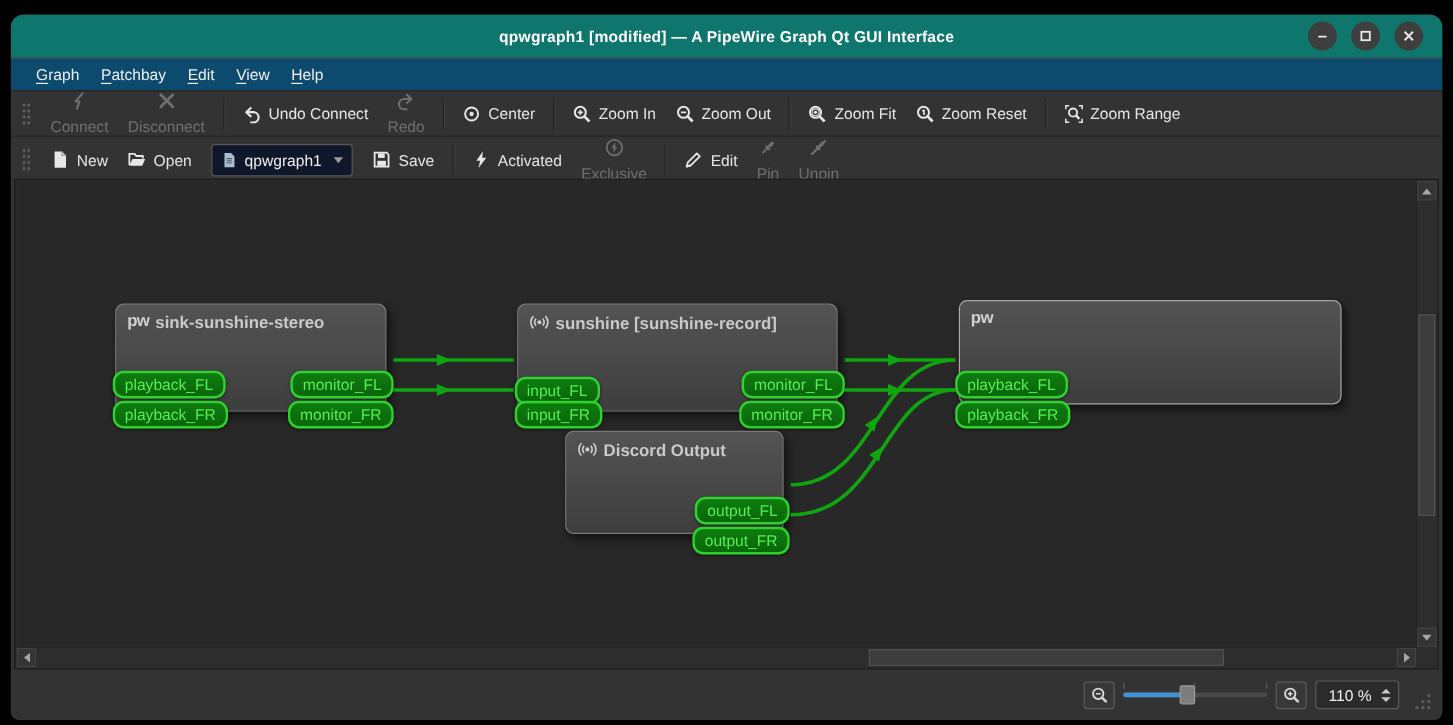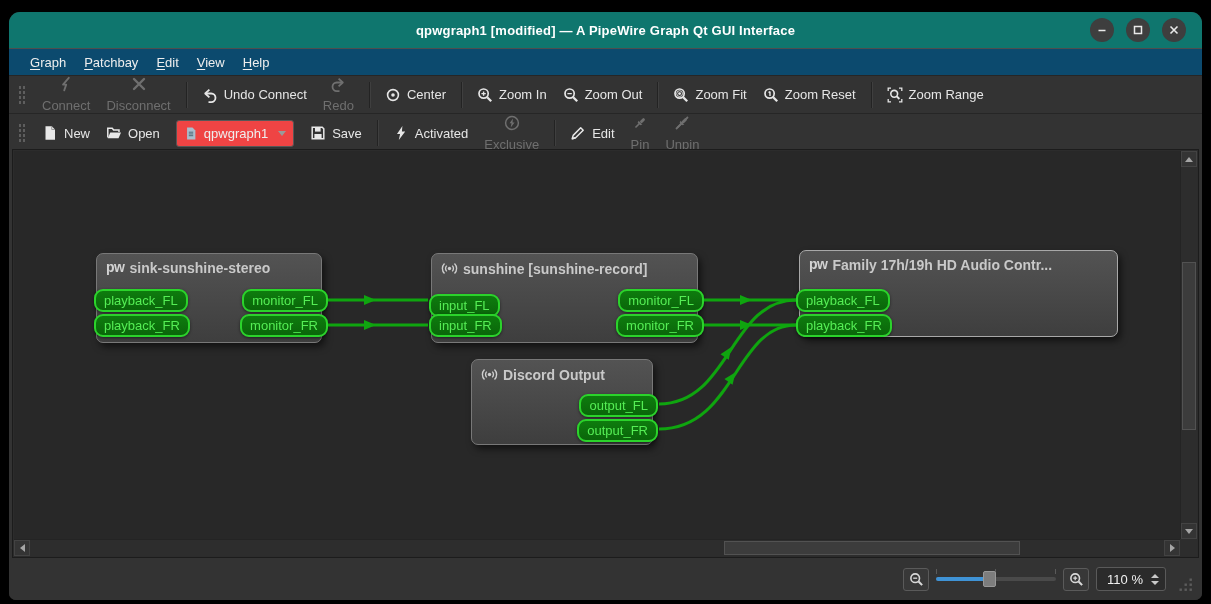--- a/index.html
+++ b/index.html
@@ -18,37 +18,37 @@
   .menu-item u{text-decoration:underline;text-underline-offset:2px;}
   
   .toolbar{height:37px;background:#333333;border-top:1px solid #262626;display:flex;align-items:center;padding-left:4px;}
   .toolbar2{height:38px;}
   .tb-handle{width:7px;height:22px;margin:0 9px 0 5px;
      background-image:radial-gradient(#5e5e5e 1px,transparent 1.2px);background-size:4px 5px;background-position:0 1px;}
   .tbtn{display:flex;align-items:center;gap:6px;color:#e6e6e6;font-size:13px;padding:4px 8px;white-space:nowrap;}
   .tbtn.disabled{color:#6f6f6f;flex-direction:column;}
   .tbtn svg{display:block;flex:none;}
   .tb-sep{width:1px;height:26px;background:#232323;box-shadow:1px 0 0 #3f3f3f;margin:0 7px;flex:none;}
-  .combobox{display:flex;align-items:center;gap:6px;background:#ef4444;border:1px solid #575757;border-radius:3px;
+  .combobox{display:flex;align-items:center;gap:6px;background:#0f172a;border:1px solid #575757;border-radius:3px;
             height:25px;padding:0 7px;margin:0 8px;color:#eeeeee;font-size:13px;}
   .combo-arrow{width:0;height:0;border-left:4px solid transparent;border-right:4px solid transparent;border-top:5px solid #9a9a9a;margin-left:4px;}
   
   .canvas-frame{position:absolute;left:3px;top:137px;width:1187px;height:409px;background:#2c2c2c;border:1px solid #1c1c1c;box-sizing:border-box;}
   .viewport{position:absolute;left:1px;top:1px;right:18px;bottom:18px;background:#282828;overflow:hidden;}
   .wires{position:absolute;left:0;top:0;}
   .wire{stroke:#0fa50f;stroke-width:3;fill:none;}
   .wire-arrow{fill:#0fa50f;stroke:none;}
   .node{position:absolute;background:linear-gradient(#535353,#3e3e3e);border:1px solid #787878;border-radius:7px;
         box-shadow:3px 4px 7px rgba(0,0,0,.55);box-sizing:border-box;}
   .node.selected{border-color:#a8a8a8;}
   .node-header{display:flex;align-items:center;gap:5px;padding:6px 9px 0 9px;color:#c9c9c9;font-weight:bold;font-size:14px;white-space:nowrap;overflow:hidden;}
   .pw-glyph{font-weight:600;font-size:14px;color:#d2d2d2;letter-spacing:-.5px;transform:translateY(-1px);}
   .port{position:absolute;height:19px;line-height:19px;padding:0 8px;border:2px solid #2bd32b;border-radius:9px;
         background:linear-gradient(#0e7c0e,#0a660a);color:#55ee55;font-size:13px;white-space:nowrap;
-        box-shadow:0 1px 3px rgba(0,0,0,.5);}
+        box-shadow:0 1px 3px rgba(0,0,0,.5);margin-top:20px;}
   
   .vscroll{position:absolute;top:1px;right:1px;width:17px;bottom:18px;background:#2d2d2d;border-left:1px solid #242424;box-sizing:border-box;}
   .hscroll{position:absolute;left:1px;bottom:1px;right:18px;height:17px;background:#2d2d2d;border-top:1px solid #242424;box-sizing:border-box;}
   .sb-corner{position:absolute;right:1px;bottom:1px;width:17px;height:17px;background:#2d2d2d;}
   .sb-btn{position:absolute;width:16px;height:16px;display:flex;align-items:center;justify-content:center;background:#343434;border:1px solid #434343;box-sizing:border-box;}
   .tri{width:0;height:0;}
   .tri-up{border-left:4px solid transparent;border-right:4px solid transparent;border-bottom:5px solid #a5a5a5;}
   .tri-down{border-left:4px solid transparent;border-right:4px solid transparent;border-top:5px solid #a5a5a5;}
   .tri-left{border-top:4px solid transparent;border-bottom:4px solid transparent;border-right:5px solid #a5a5a5;}
   .tri-right{border-top:4px solid transparent;border-bottom:4px solid transparent;border-left:5px solid #a5a5a5;}
@@ -289,21 +289,20 @@
         </div>
         <div class="port" style="left:-3px;top:40px;">input_FL</div>
         <div class="port" style="left:-3px;top:60px;">input_FR</div>
         <div class="port" style="right:-7px;top:35px;">monitor_FL</div>
         <div class="port" style="right:-7px;top:60px;">monitor_FR</div>
       </div>
 
       <div class="node selected" style="left:785px;top:99px;width:319px;height:87px;">
         <div class="node-header">
           <span class="pw-glyph">pw</span>
-          <span>Family 17h/19h HD Audio Contr...</span>
         </div>
         <div class="port" style="left:-4px;top:38px;">playback_FL</div>
         <div class="port" style="left:-4px;top:63px;">playback_FR</div>
       </div>
 
       <div class="node" style="left:457px;top:208px;width:182px;height:86px;">
         <div class="node-header">
           <svg width="17" height="17" viewBox="0 0 16 16">
               <circle cx="8" cy="8" r="1.6" fill="#cfcfcf"></circle>
               <path d="M5.4 5.3 a3.8 3.8 0 0 0 0 5.4 M10.6 5.3 a3.8 3.8 0 0 1 0 5.4 M3.3 3.2 a6.8 6.8 0 0 0 0 9.6 M12.7 3.2 a6.8 6.8 0 0 1 0 9.6" fill="none" stroke="#cfcfcf" stroke-width="1.3"></path>

